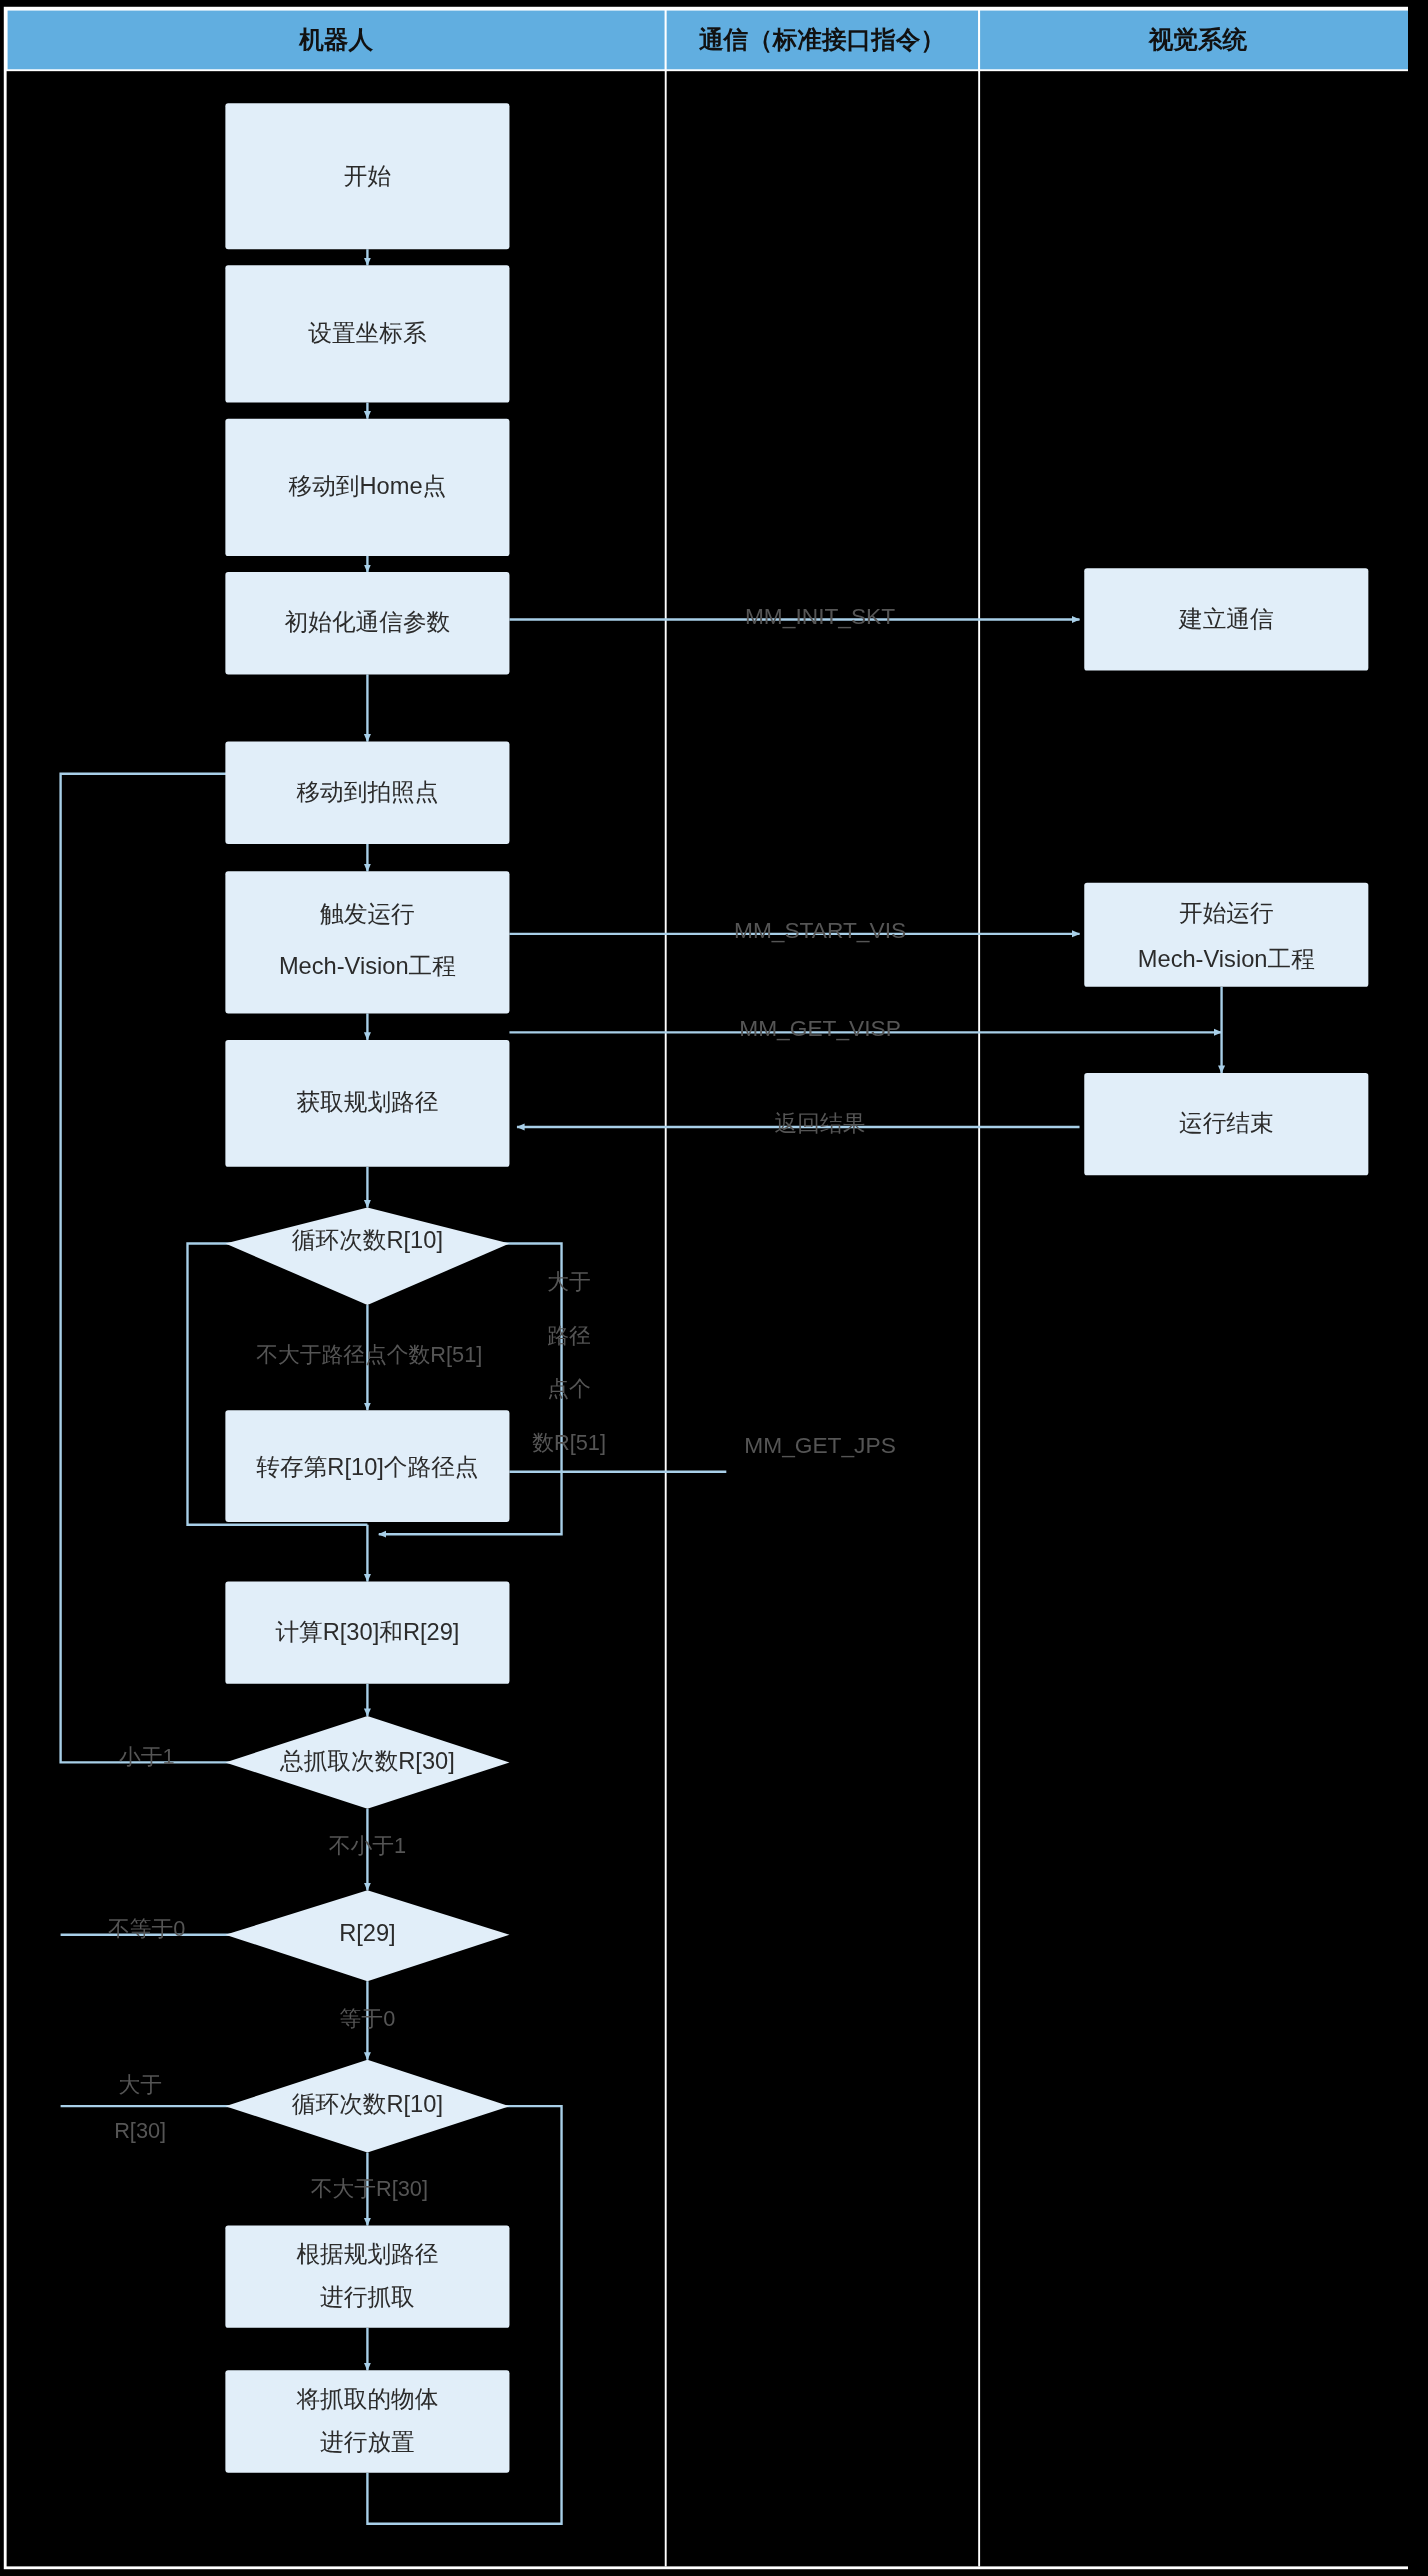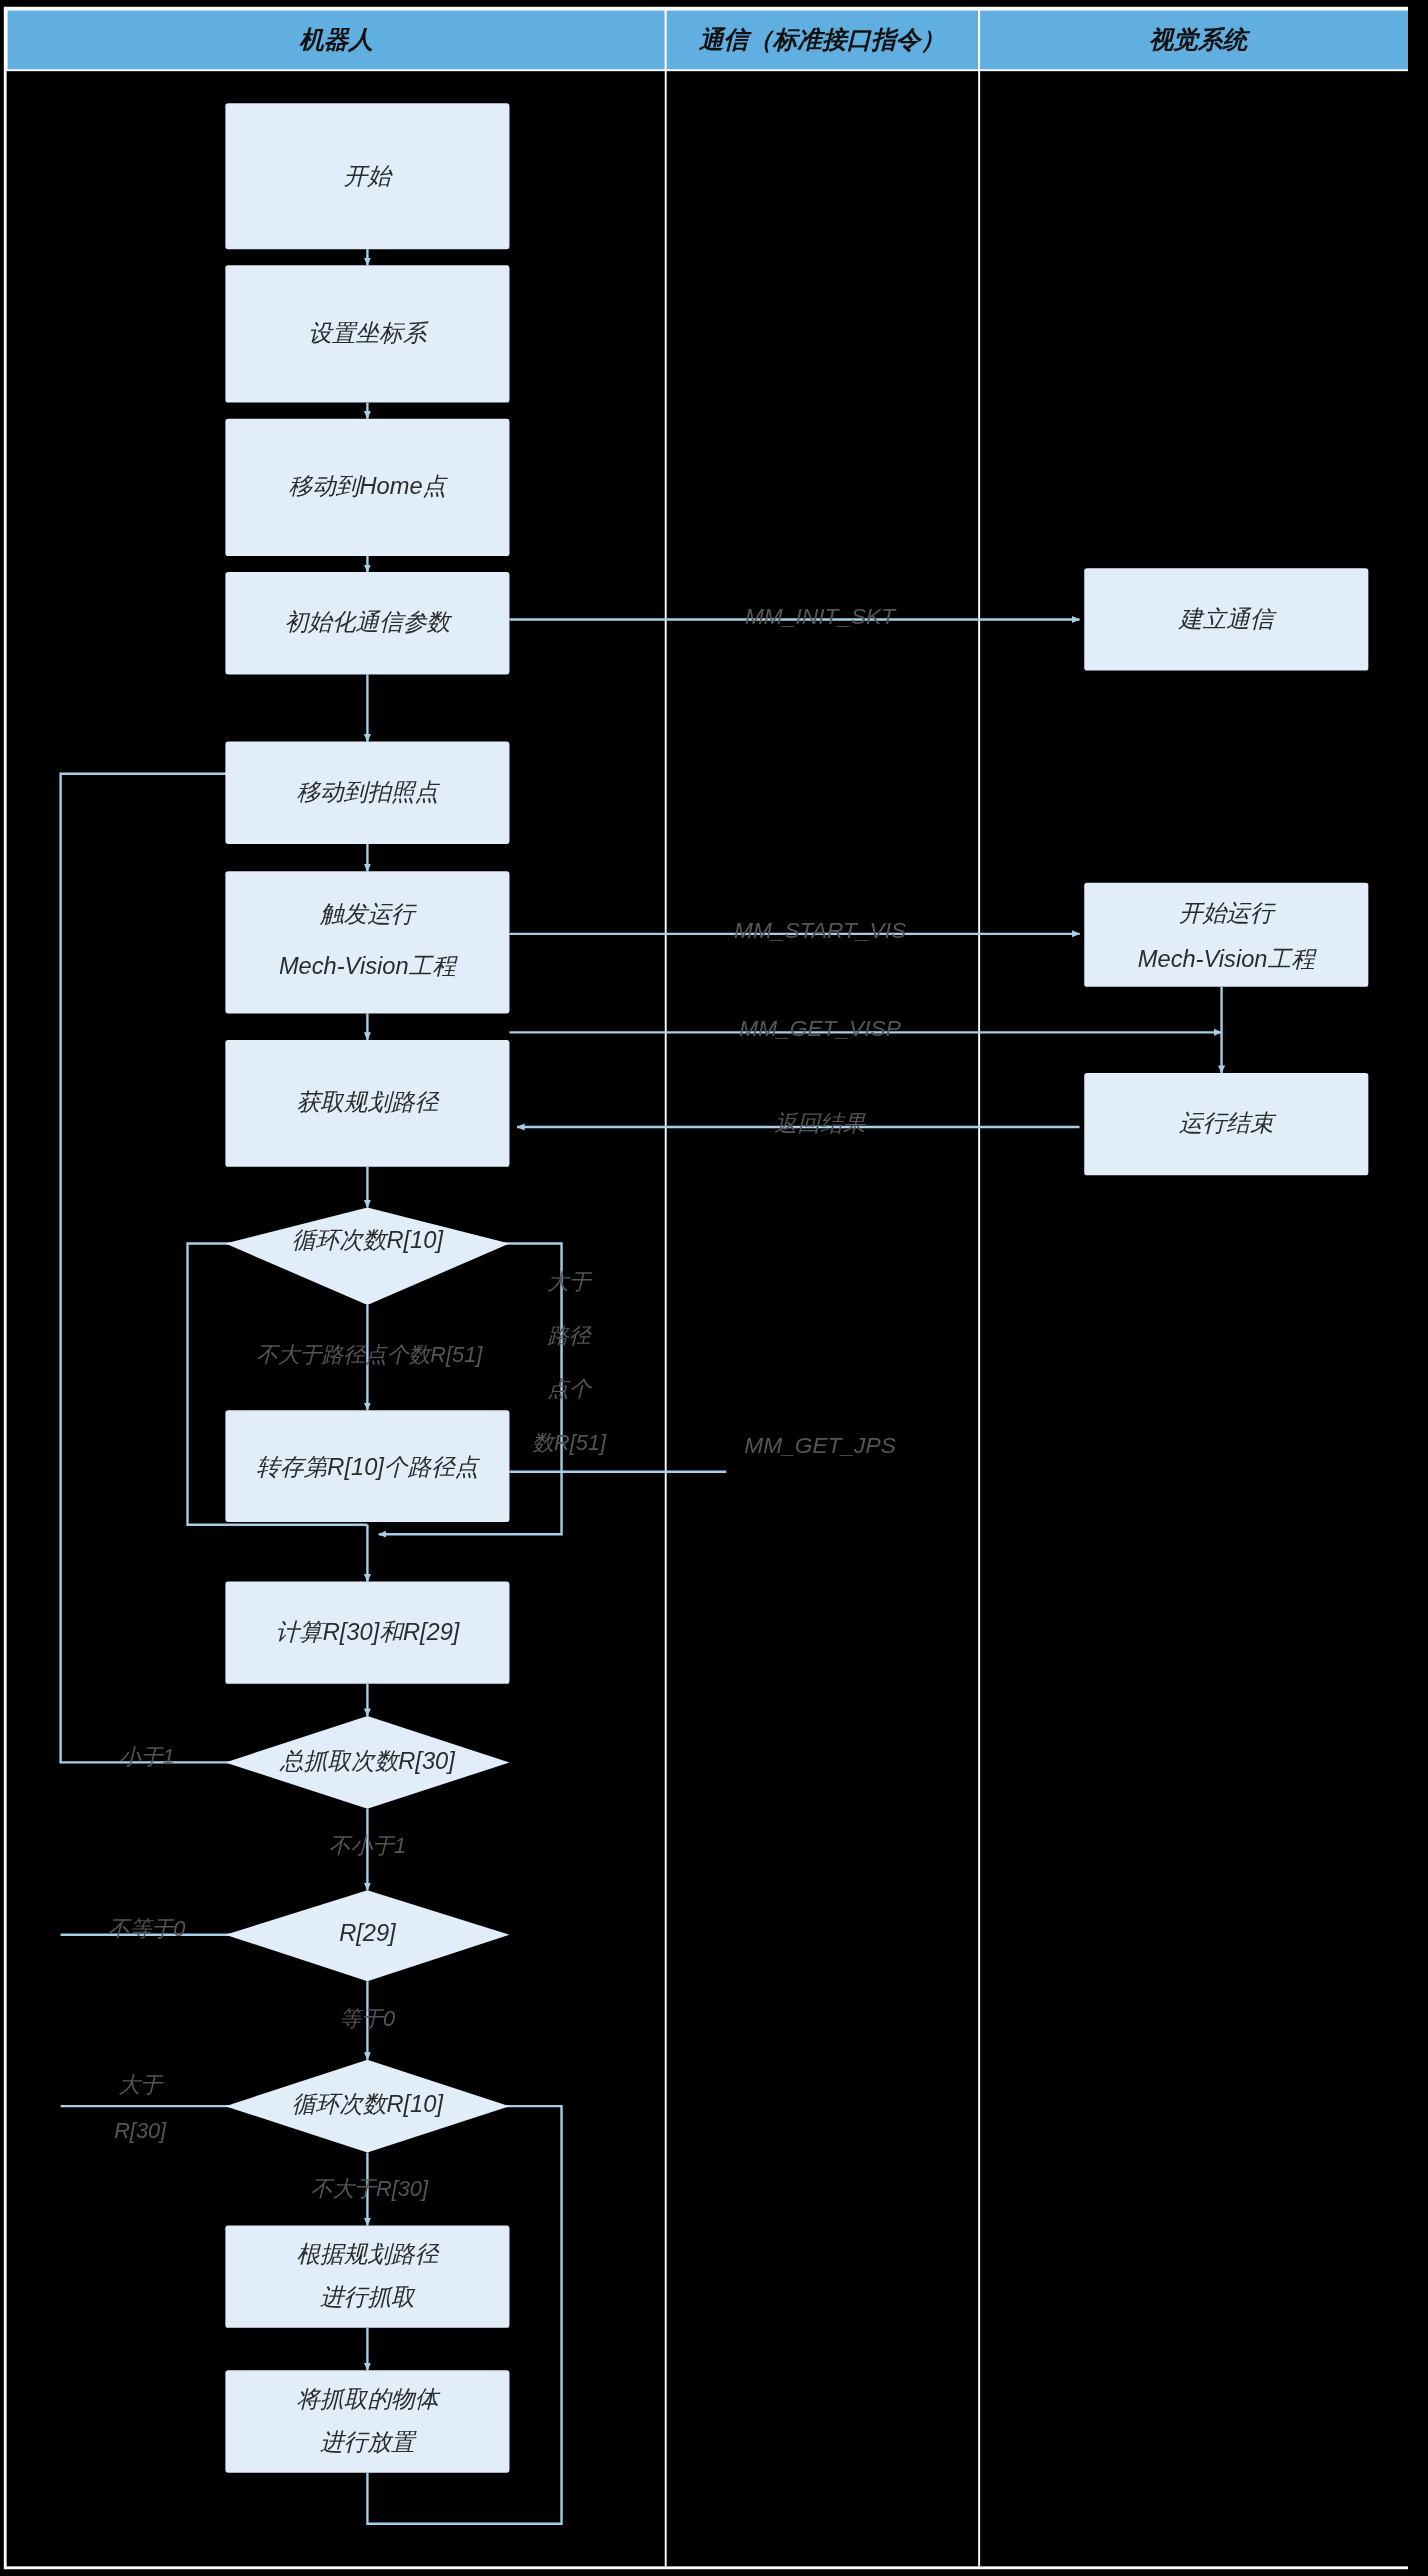--- a/index.html
+++ b/index.html
@@ -1,17 +1,17 @@
 <!DOCTYPE html>
 <html style="font-size:15px"><head>
 <meta charset="utf-8">
 <style>
   html,body{margin:0;padding:0;background:#000;}
   #page{position:relative;width:1408px;height:2576px;background:#000;
-        font-family:"Liberation Sans","DejaVu Sans",sans-serif;overflow:hidden;font-style:italic;}
+        font-family:"Liberation Sans","DejaVu Sans",sans-serif;overflow:hidden;}
   svg{position:absolute;left:0;top:0;}
   .hdr-cell{fill:#61aee0;stroke:#ffffff;stroke-width:2;}
   .hdr-text{fill:#111111;font-size:26px;font-weight:bold;text-anchor:middle;dominant-baseline:middle;}
   .lane-line{stroke:#ffffff;stroke-width:2;fill:none;}
   .frame{fill:none;stroke:#ffffff;stroke-width:3;}
   .node{fill:#e1eef9;stroke:none;}
   .node-text{fill:#2b2b2b;font-size:25px;text-anchor:middle;dominant-baseline:middle;}
   .edge{stroke:#a8cfe8;stroke-width:2.5;fill:none;}
   .edge-lbl{fill:#555555;font-size:24px;text-anchor:middle;dominant-baseline:middle;}
   .edge-lbl-s{fill:#555555;font-size:23px;text-anchor:middle;dominant-baseline:middle;}

